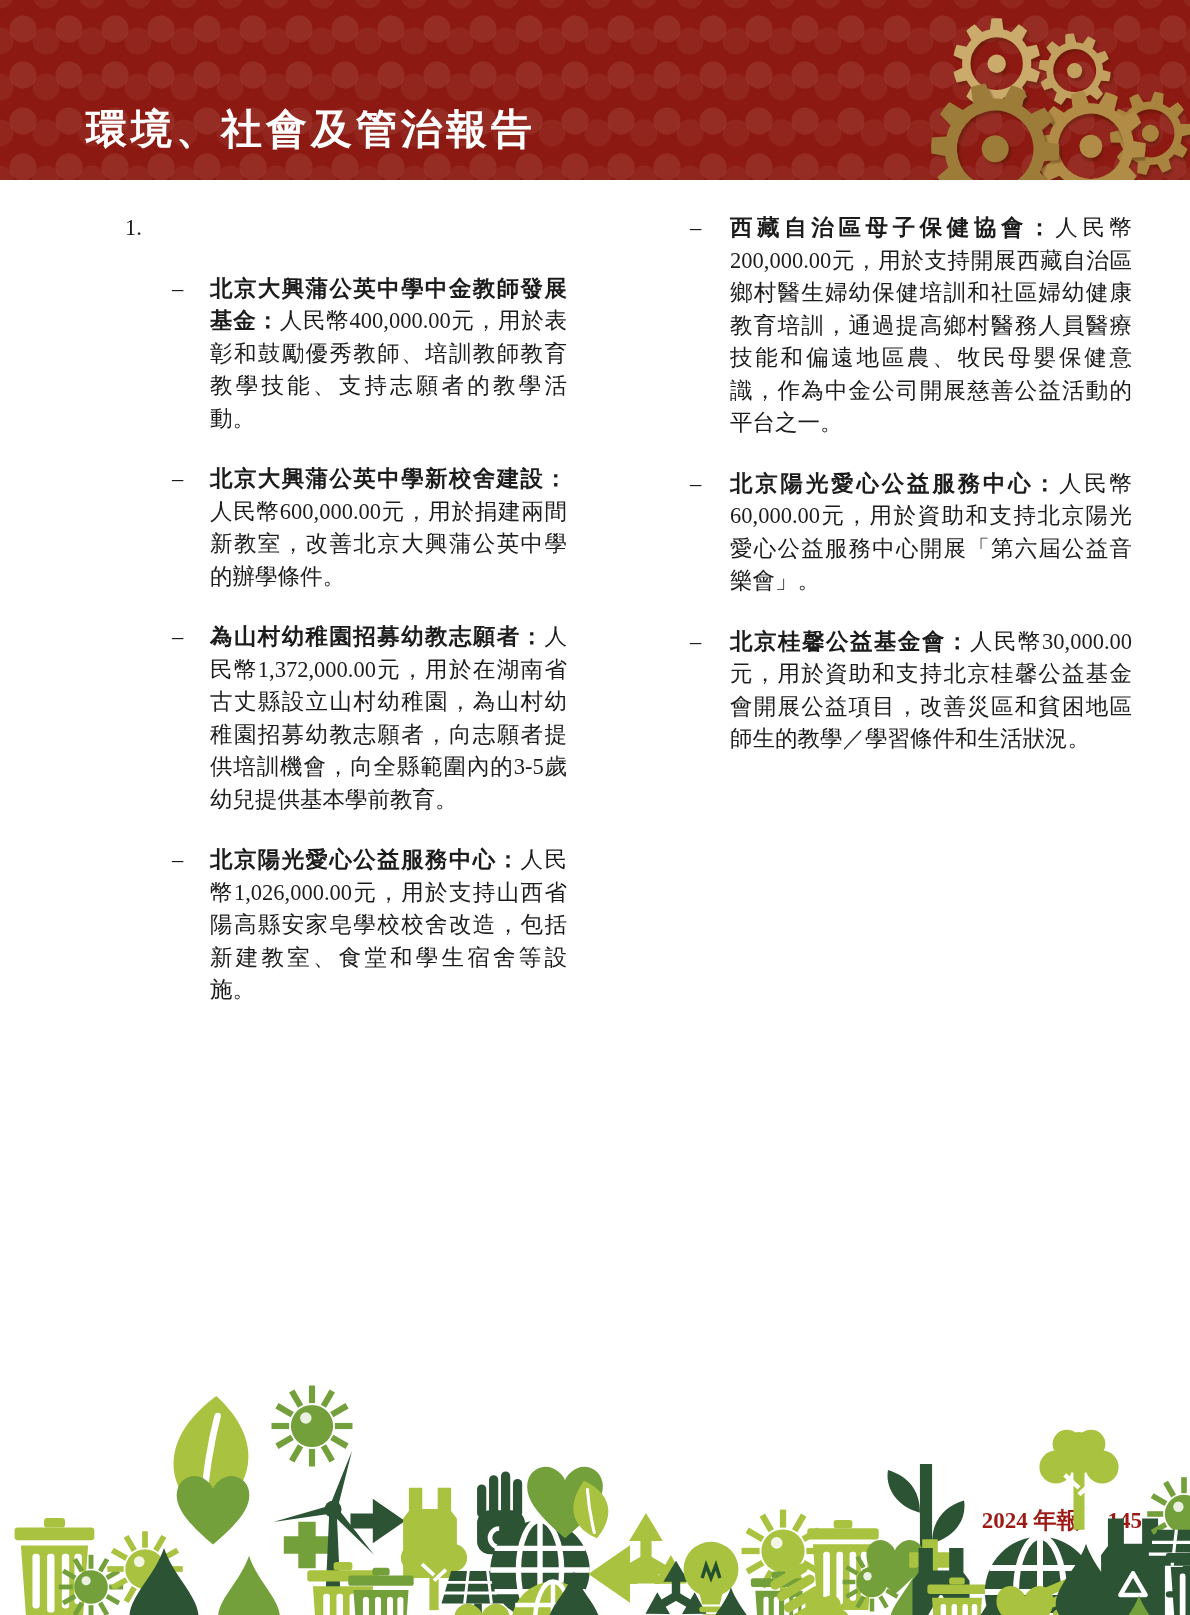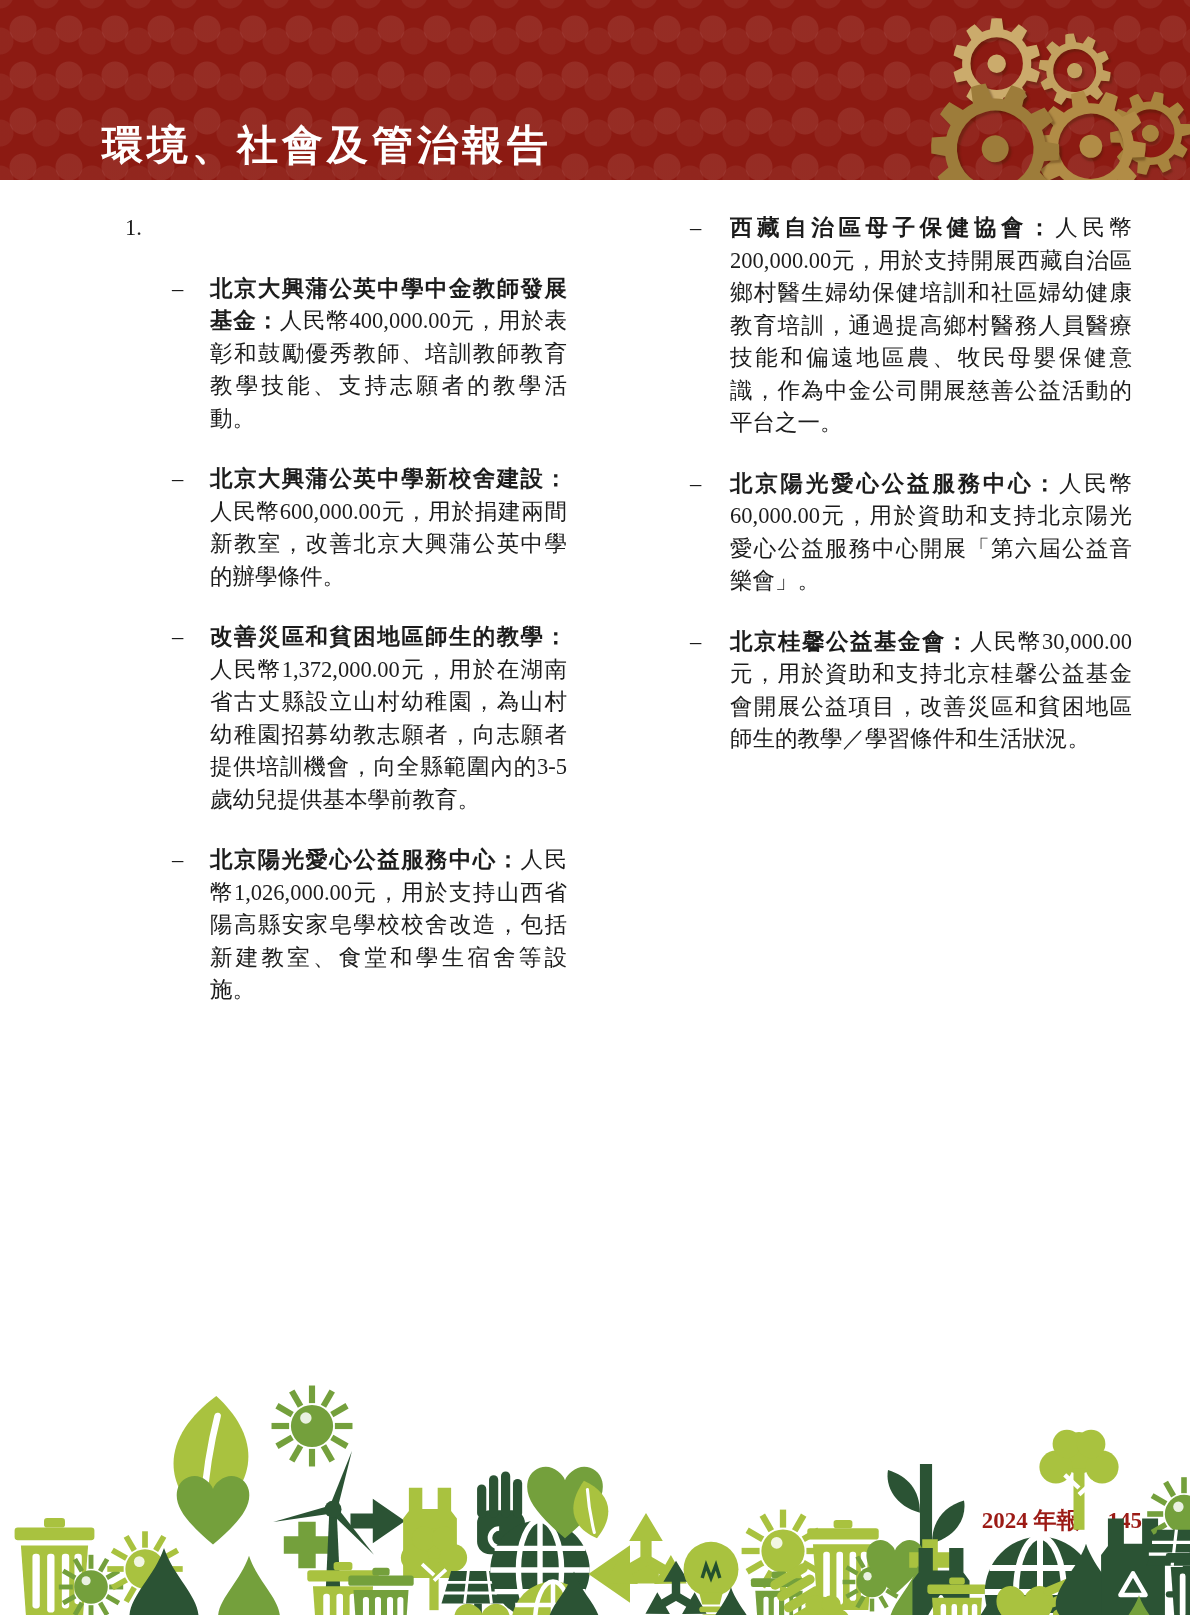--- a/index.html
+++ b/index.html
@@ -17,21 +17,21 @@
     background-color:#8c1a12;
     background-image:
       radial-gradient(circle at 23px 23px, rgba(255,240,235,0.085) 13px, transparent 14px),
       radial-gradient(circle at 23px 23px, rgba(255,240,235,0.055) 13px, transparent 14px);
     background-size:46px 46px,46px 46px;
     background-position:0 6px,23px 18px;
     overflow:hidden;
   }
   .header-title{
     position:absolute;left:86px;top:102px;
-    margin:16px;
+    margin:0;
     font-size:41px;font-weight:bold;color:#ffffff;
     letter-spacing:4px;white-space:nowrap;
   }
   .gears-wrap{position:absolute;right:0;top:0;width:340px;height:180px;pointer-events:none;}
   .gear{position:absolute;line-height:1;display:block;
         font-family:"DejaVu Sans","Liberation Sans",sans-serif;
         text-shadow:2px 3px 2px rgba(60,30,0,0.35);}
   
   .col{position:absolute;top:212px;width:442px;font-size:22.5px;line-height:32.5px;
        text-align:justify;}
@@ -84,21 +84,21 @@
       <span class="b-content"><strong>北京大興蒲公英中學中金教師發展基金：</strong><span>人民幣400,000.00元，用於表彰和鼓勵優秀教師、培訓教師教育教學技能、支持志願者的教學活動。</span></span>
     </div>
 
     <div class="bullet">
       <span class="marker">–</span>
       <span class="b-content"><strong>北京大興蒲公英中學新校舍建設：</strong><span>人民幣600,000.00元，用於捐建兩間新教室，改善北京大興蒲公英中學的辦學條件。</span></span>
     </div>
 
     <div class="bullet">
       <span class="marker">–</span>
-      <span class="b-content"><strong>改善災區和貧困地區師生的教學：</strong><span>人民幣1,372,000.00元，用於在湖南省古丈縣設立山村幼稚園，為山村幼稚園招募幼教志願者，向志願者提供培訓機會，向全縣範圍內的3-5歲幼兒提供基本學前教育。</span></span>
+      <span class="b-content"><strong>為山村幼稚園招募幼教志願者：</strong><span>人民幣1,372,000.00元，用於在湖南省古丈縣設立山村幼稚園，為山村幼稚園招募幼教志願者，向志願者提供培訓機會，向全縣範圍內的3-5歲幼兒提供基本學前教育。</span></span>
     </div>
 
     <div class="bullet">
       <span class="marker">–</span>
       <span class="b-content"><strong>北京陽光愛心公益服務中心：</strong><span>人民幣1,026,000.00元，用於支持山西省陽高縣安家皂學校校舍改造，包括新建教室、食堂和學生宿舍等設施。</span></span>
     </div>
   </div>
 
   <div class="col col-right">
     <div class="bullet">

